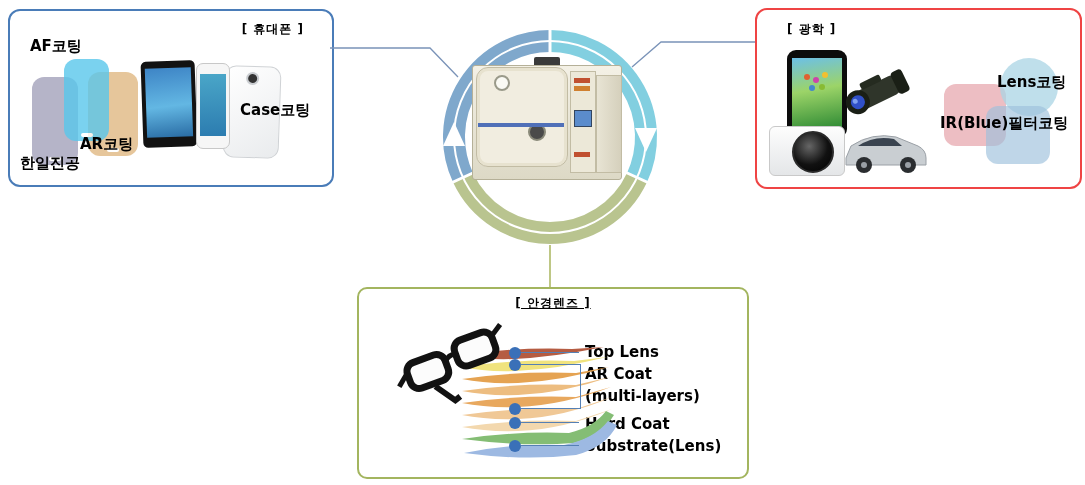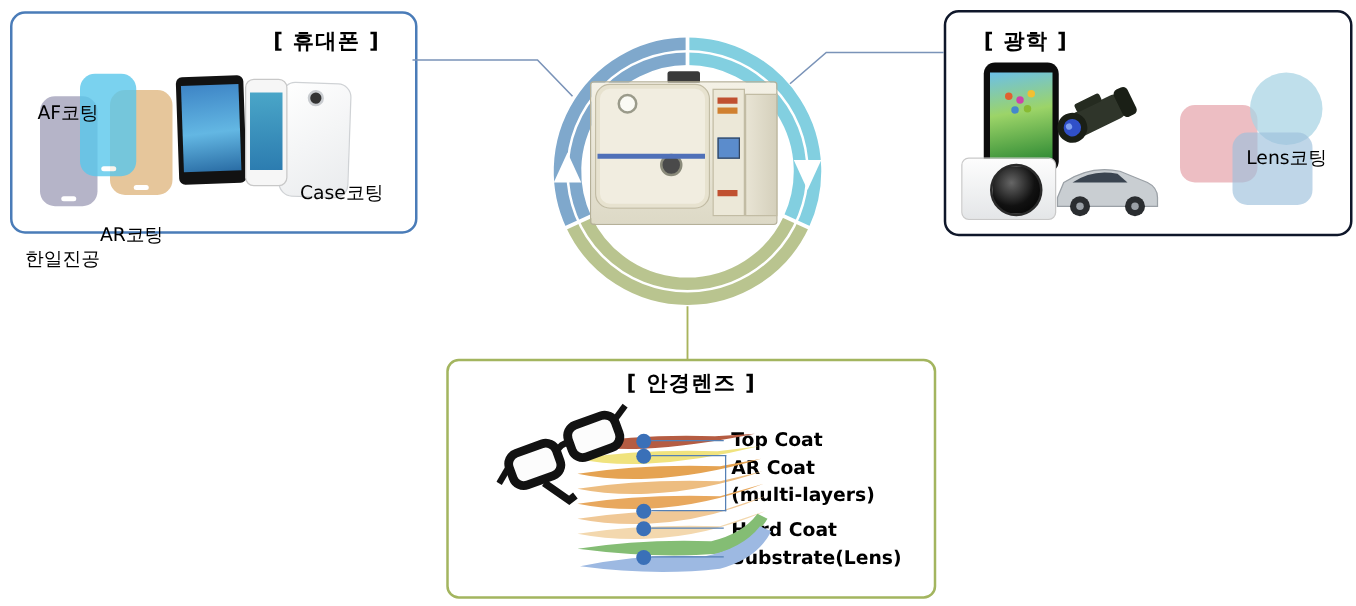--- a/index.html
+++ b/index.html
@@ -2,25 +2,25 @@
 <html><head>
 <meta charset="utf-8">
 <style>
   html,body{margin:0;padding:0;background:#fff;}
   #canvas{position:relative;width:1085px;height:485px;background:#ffffff;overflow:hidden;
           font-family:"DejaVu Sans","Liberation Sans",sans-serif;color:#000;}
   .abs{position:absolute;}
   
   .box{position:absolute;background:#fff;border-radius:12px;}
   #phone-box{left:8px;top:9px;width:322px;height:174px;border:2px solid #4a7cb8;}
-  #optics-box{left:755px;top:8px;width:323px;height:177px;border:2px solid #0f172a;}
+  #optics-box{left:755px;top:8px;width:323px;height:177px;border:2px solid #ef4444;}
   #lens-box{left:357px;top:287px;width:388px;height:188px;border:2px solid #a3b55f;border-radius:10px;}
-  .box-title{position:absolute;font-size:17px;font-weight:bold;letter-spacing:1px;}
-  
-  .klbl{position:absolute;font-size:15px;font-weight:normal;white-space:nowrap;z-index:6;margin-top:44px;}
+  .box-title{position:absolute;font-size:12px;font-weight:bold;letter-spacing:1px;}
+  
+  .klbl{position:absolute;font-size:15px;font-weight:bold;white-space:nowrap;z-index:6;}
   
   .sil{position:absolute;border-radius:12px;}
   .sil::after{content:"";position:absolute;left:50%;bottom:4px;width:12px;height:4px;margin-left:-6px;
               background:#fff;border-radius:2px;}
   #sil-gray{left:22px;top:66px;width:46px;height:88px;background:#a9a7bf;opacity:.85;z-index:1;}
   #sil-tan{left:78px;top:61px;width:50px;height:84px;background:#e2bd8a;opacity:.85;z-index:2;}
   #sil-cyan{left:54px;top:48px;width:45px;height:82px;background:#59c7ec;opacity:.8;z-index:3;}
   
   #tablet{left:132px;top:50px;width:54px;height:86px;background:#121212;border-radius:5px;
           transform:rotate(-2deg);z-index:3;}
@@ -67,21 +67,21 @@
   #machine .btn1,#machine .btn2,#machine .btn3{position:absolute;left:3px;width:16px;height:5px;background:#c05030;}
   #machine .btn1{top:6px;} #machine .btn2{top:14px;background:#d08030;} #machine .btn3{top:80px;}
   #machine .screenp{position:absolute;left:3px;top:38px;width:16px;height:15px;background:#5b8ccc;border:1px solid #33455f;}
   #machine .side{position:absolute;left:124px;top:18px;width:24px;height:96px;border:1px solid #c2bca4;
           background:linear-gradient(90deg,#e8e4d4,#d5d0bc);}
   #hub-label{left:490px;top:181px;width:120px;text-align:center;font-size:23px;font-weight:bold;
           color:#2222c8;z-index:4;letter-spacing:1px;}
   
   #connectors{left:0;top:0;width:1085px;height:485px;z-index:1;pointer-events:none;}
   
-  #lens-title{left:0;top:6px;width:100%;text-align:center;}
+  #lens-title{left:0;top:6px;width:100%;text-align:center;text-decoration:underline;}
   #glasses-svg{left:38px;top:24px;width:110px;height:92px;z-index:2;}
   #layers-svg{left:95px;top:50px;width:165px;height:125px;z-index:1;}
   .dot{position:absolute;width:12px;height:12px;border-radius:50%;background:#3a70b8;z-index:3;}
   .cl{position:absolute;background:#5580b5;z-index:2;}
   .callout{position:absolute;left:226px;font-size:15px;font-weight:bold;white-space:nowrap;}
 </style>
 </head>
 <body>
 
 <div id="canvas">
@@ -147,20 +147,21 @@
       <circle cx="66" cy="47" r="8" fill="#2a2d30"></circle>
       <circle cx="22" cy="47" r="3" fill="#9aa0a6"></circle>
       <circle cx="66" cy="47" r="3" fill="#9aa0a6"></circle>
     </svg>
 
     <div class="shape" id="shape-pink"></div>
     <div class="shape" id="shape-circle"></div>
     <div class="shape" id="shape-blue"></div>
 
     <div class="klbl" style="left:240px;top:63px;">Lens코팅</div>
+    <div class="klbl" style="left:183px;top:104px;">IR(Blue)필터코팅</div>
   </div>
 
   <svg id="ring-svg" class="abs" viewBox="0 0 220 220" xmlns="http://www.w3.org/2000/svg">
     <path d="M110,14 A96,96 0 0 1 197,150.6" fill="none" stroke-width="22" stroke-linecap="butt" stroke="#82cfe0"></path>
     <path d="M197,150.6 A96,96 0 0 1 23,150.6" fill="none" stroke-width="22" stroke-linecap="butt" stroke="#b9c48f"></path>
     <path d="M23,150.6 A96,96 0 0 1 110,14" fill="none" stroke-width="22" stroke-linecap="butt" stroke="#7fa8cc"></path>
     <circle cx="110" cy="110" r="96" fill="none" stroke="#ffffff" stroke-width="2"></circle>
     <line x1="110" y1="0" x2="110" y2="28" stroke="#ffffff" stroke-width="3"></line>
     <line x1="185" y1="145" x2="209" y2="156" stroke="#ffffff" stroke-width="3"></line>
     <line x1="35" y1="145" x2="11" y2="156" stroke="#ffffff" stroke-width="3"></line>
@@ -217,20 +218,20 @@
     <div class="dot" style="left:150px;top:128px;"></div>
     <div class="dot" style="left:150px;top:151px;"></div>
 
     <div class="cl" style="left:162px;top:63px;width:58px;height:1px;"></div>
     <div class="cl" style="left:162px;top:75px;width:60px;height:1px;"></div>
     <div class="cl" style="left:221px;top:75px;width:1px;height:45px;"></div>
     <div class="cl" style="left:162px;top:119px;width:60px;height:1px;"></div>
     <div class="cl" style="left:162px;top:133px;width:58px;height:1px;"></div>
     <div class="cl" style="left:162px;top:156px;width:58px;height:1px;"></div>
 
-    <div class="callout" style="top:54px;">Top Coat</div>
+    <div class="callout" style="top:54px;">Top Lens</div>
     <div class="callout" style="top:76px;text-align:right;">AR Coat</div>
     <div class="callout" style="top:98px;">(multi-layers)</div>
     <div class="callout" style="top:126px;">Hard Coat</div>
     <div class="callout" style="top:148px;">Substrate(Lens)</div>
   </div>
 
 </div>
 
 </body></html>

